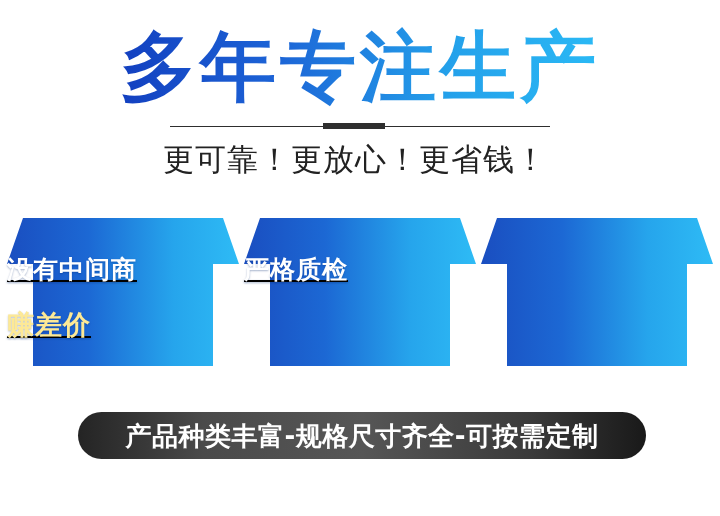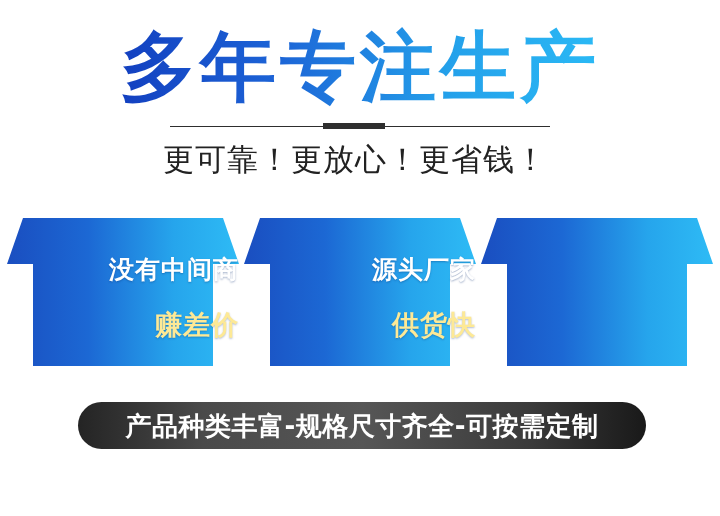--- a/index.html
+++ b/index.html
@@ -117,22 +117,23 @@
     inset: 0;
     width: 232px;
     height: 152px;
   }
 
   .card-text {
     position: absolute;
     left: 0;
     top: 36px;
     width: 232px;
-    text-align: right;
+    text-align: left;
     z-index: 2;
+    text-decoration: underline;
   }
 
   .card-line1 {
     display: block;
     font-size: 25px;
     line-height: 36px;
     font-weight: bold;
     color: #ffffff;
     letter-spacing: 1px;
     text-shadow: 0 1px 2px rgba(0, 40, 110, 0.35);
@@ -148,21 +149,21 @@
     letter-spacing: 1px;
     text-shadow: 0 1px 2px rgba(0, 40, 110, 0.30);
     font-family: "DejaVu Sans", "Liberation Sans", sans-serif;
     margin-top: 18px;
   }
 
   
   .pill {
     position: absolute;
     left: 78px;
-    top: 402px;
+    top: 412px;
     width: 568px;
     height: 47px;
     border-radius: 24px;
     background: linear-gradient(to right, #242424 0%, #4a4a4a 22%, #565656 50%, #3a3a3a 80%, #191919 100%);
     display: flex;
     align-items: center;
     justify-content: center;
     text-align: center;
   }
 
@@ -219,22 +220,21 @@
           <linearGradient id="cardGrad2" x1="0" y1="0" x2="1" y2="0">
             <stop offset="0" stop-color="#1a4ec0"></stop>
             <stop offset="0.35" stop-color="#1c68d4"></stop>
             <stop offset="0.72" stop-color="#26a5ec"></stop>
             <stop offset="1" stop-color="#2ebbf5"></stop>
           </linearGradient>
         </defs>
         <path d="M 0 48 L 16 2 L 216 2 L 232 48 L 206 48 L 206 150 L 26 150 L 26 48 Z" fill="url(#cardGrad2)"></path>
       </svg>
       <div class="card-text">
-        <span class="card-line1">源头厂家</span>
-        <span class="card-line2">供货快</span>
+        <span class="card-line1">严格质检</span>
       </div>
     </div>
 
     <div class="card card-3">
       <svg class="card-shape" viewBox="0 0 232 152" preserveAspectRatio="none">
         <defs>
           <linearGradient id="cardGrad3" x1="0" y1="0" x2="1" y2="0">
             <stop offset="0" stop-color="#1a4ec0"></stop>
             <stop offset="0.35" stop-color="#1c68d4"></stop>
             <stop offset="0.72" stop-color="#26a5ec"></stop>

